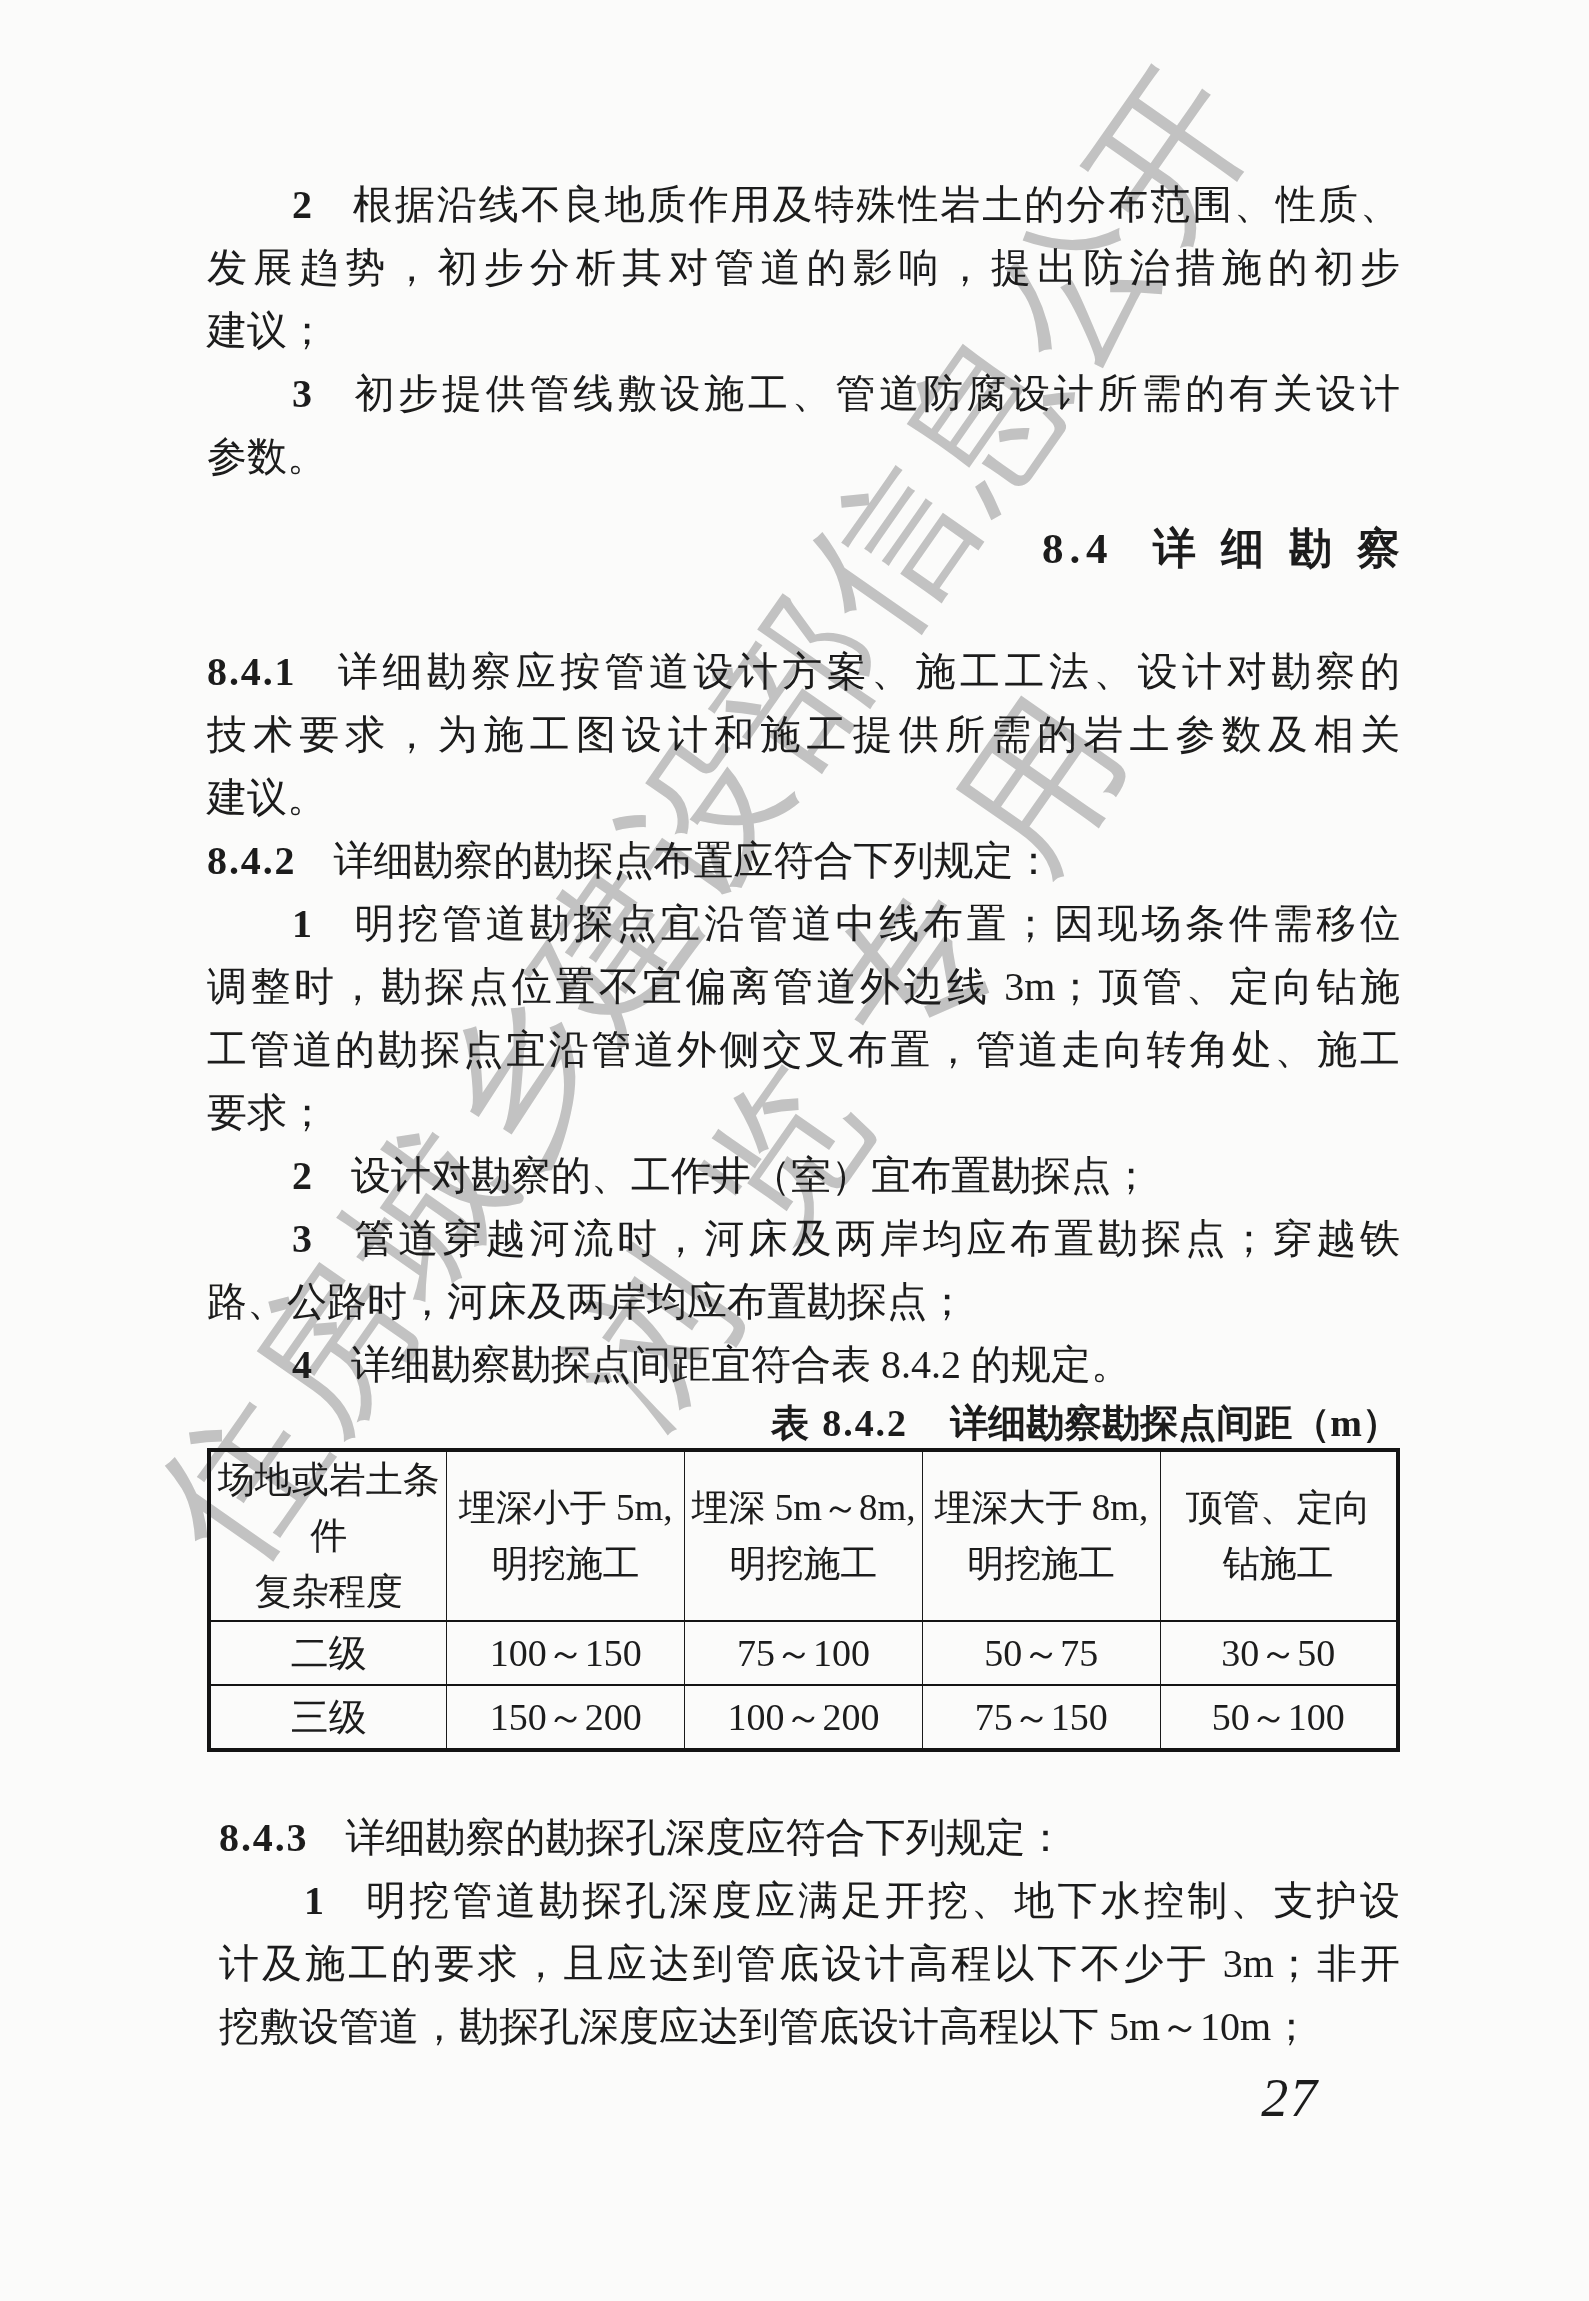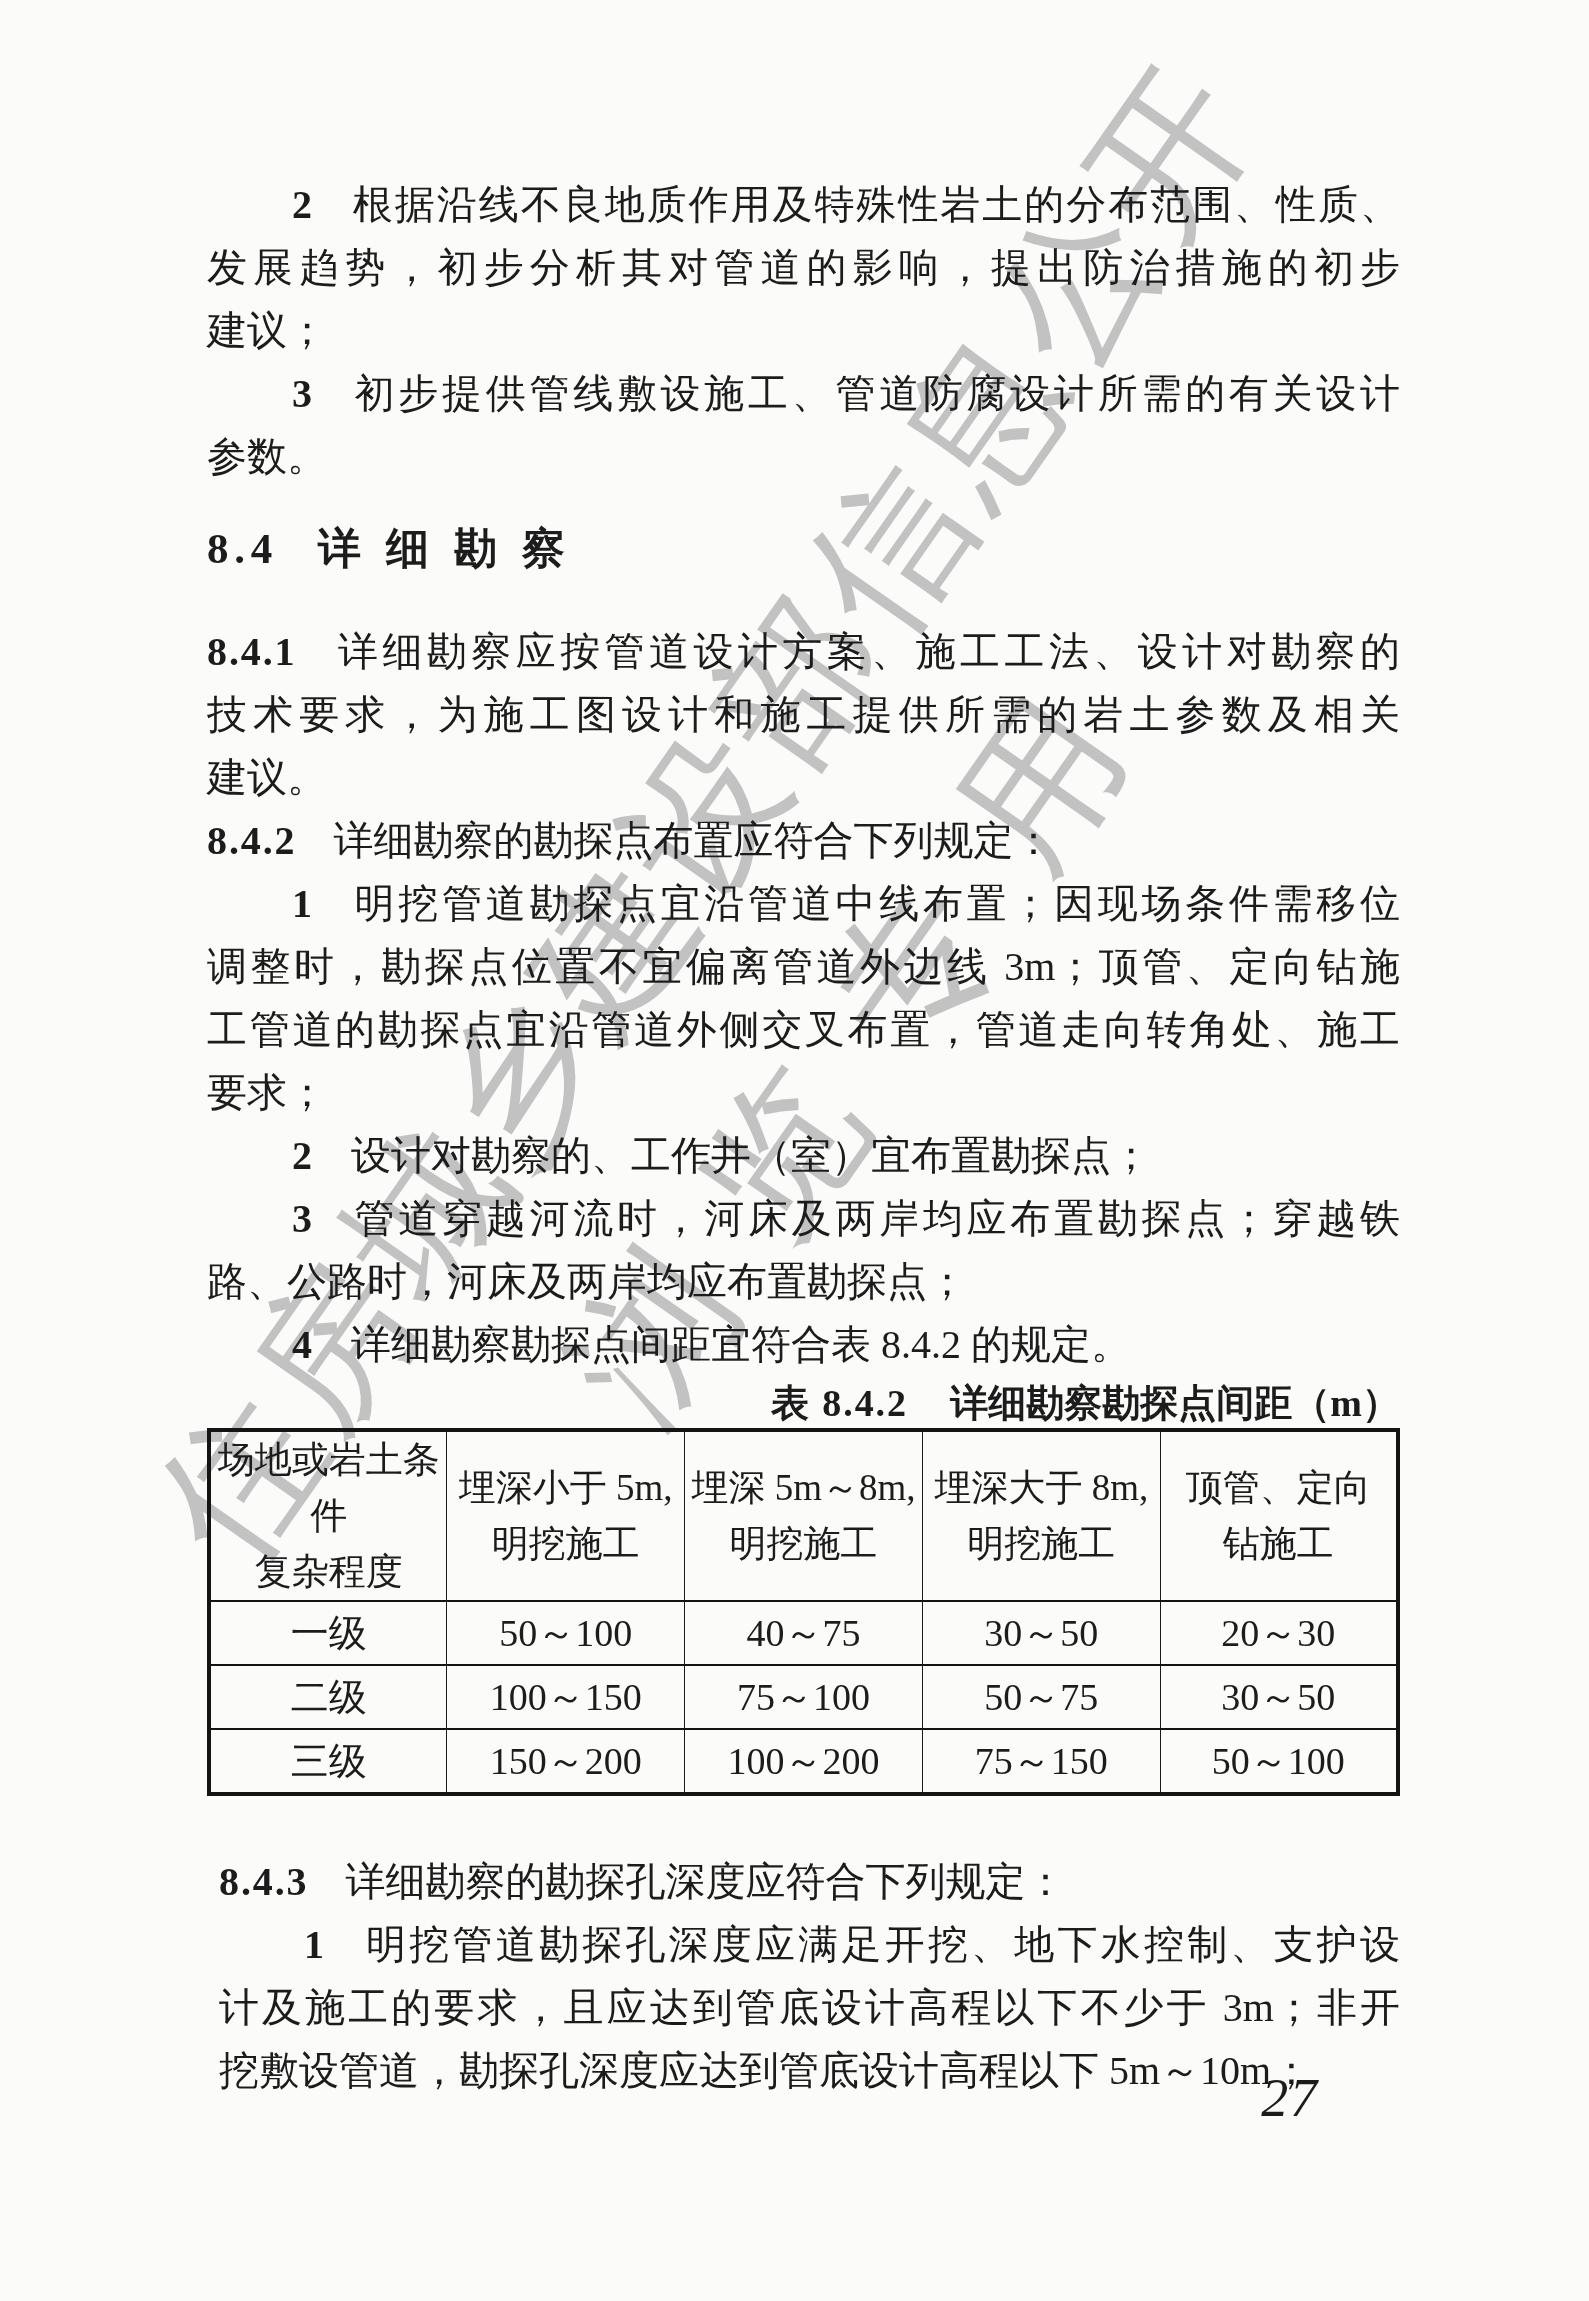--- a/index.html
+++ b/index.html
@@ -44,22 +44,22 @@
   .line {
     font-size:40px;
     line-height:63px;
     min-height:63px;
     text-align:left;
   }
   .line.just { text-align:justify; text-align-last:justify; }
   .line.indent { padding-left:85px; }
   .pnum { font-weight:bold; margin-right:37px; letter-spacing:1.9px; }
   .section-title {
-    margin:29px 0 40px 0;
-    text-align:left;
+    margin:29px 0 60px 0;
+    text-align:right;
     font-size:43px;
     font-weight:bold;
     line-height:63px;
   }
   .st-num { margin-right:29px; letter-spacing:5.8px; }
   .st-text { letter-spacing:25px; margin-right:-25px; }
   .table-caption {
     margin-top:2px;
     height:50px; line-height:50px;
     text-align:right;
@@ -162,27 +162,20 @@
               <div class="hl">埋深大于 8m,</div>
               <div class="hl">明挖施工</div>
             </th>
             <th>
               <div class="hl">顶管、定向</div>
               <div class="hl">钻施工</div>
             </th>
           </tr>
         </thead>
         <tbody>
-          <tr>
-            <td>一级</td>
-            <td>50～100</td>
-            <td>40～75</td>
-            <td>30～50</td>
-            <td>20～30</td>
-          </tr>
           <tr>
             <td>二级</td>
             <td>100～150</td>
             <td>75～100</td>
             <td>50～75</td>
             <td>30～50</td>
           </tr>
           <tr>
             <td>三级</td>
             <td>150～200</td>

